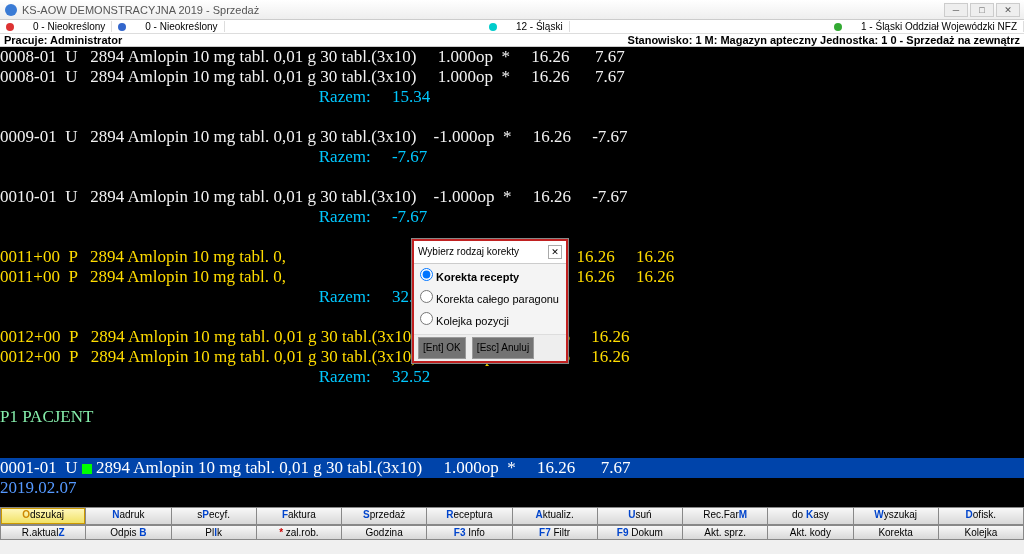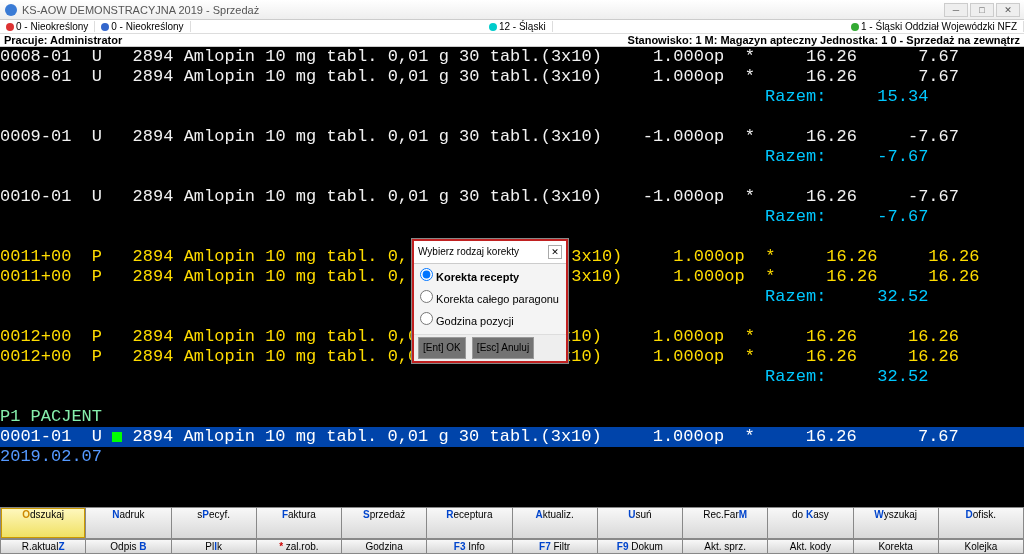--- a/index.html
+++ b/index.html
@@ -5,49 +5,49 @@
   * { margin: 0; padding: 0; box-sizing: border-box; }
   body { font-family: "Segoe UI", Tahoma, sans-serif; font-size: 11px; background: #f0f0f0; width: 1024px; height: 554px; overflow: hidden; }
 
   .titlebar { height: 20px; background: linear-gradient(#fff, #eee); display: flex; align-items: center; padding: 0 4px; border-bottom: 1px solid #ccc; }
   .titlebar .icon { width: 14px; height: 14px; margin-right: 4px; display:inline-block;}
   .titlebar .title { flex: 1; color: #555; font-size: 11px; }
   .win-btns { display:flex; gap:2px; }
   .win-btn { width: 24px; height: 14px; background:#eee; border:1px solid #ccc; display:flex;align-items:center;justify-content:center; font-size:9px; color:#555;}
 
   .infobar { height: 14px; background: #fff; display:flex; align-items:center; font-size:10px; border-bottom:1px solid #ddd; }
-  .infobar .cell { padding:0 6px; border-right:1px solid #ddd; display:flex; align-items:center; gap:2px;}
+  .infobar .cell { padding:0 6px; border-right:1px solid #ddd; display:flex; align-items:center; gap:19px;}
   .infobar .dot { width:8px;height:8px;border-radius:50%; display:inline-block;}
   .dot-red{background:#d33;} .dot-blue{background:#36c;} .dot-cyan{background:#0cc;} .dot-green{background:#3a3;}
   .infobar .spacer{flex:1;}
   .statusline { height:13px; background:#fff; font-size:11px; display:flex; border-bottom:1px solid #ccc;}
   .statusline .left{padding:0 4px; font-weight:bold;}
   .statusline .right{margin-left:auto; padding:0 4px; font-weight:bold;}
 
   .term { background:#000; height: 460px; font-family: Consolas, "Courier New", monospace; font-size:17px; line-height:20px; padding:0; overflow:hidden; position:relative;}
-  .row { white-space:pre; }
+  .row { white-space:pre;font-family:Liberation Serif, serif; }
   .white { color:#f2f2f2; }
   .yellow { color:#ffdc00; }
   .cyan { color:#00c8ff; }
   .magenta { color:#86efac; }
   .blue-txt { color:#5599ff; }
   .dimdash { color:#555; }
 
-  .sel-row { background:#0044aa; display:inline-block; width:100%;}
+  .sel-row { background:#0044aa; display:inline-block; width:100%;margin-top:31px;}
   .green-sq { display:inline-block; width:10px; height:10px; background:#00ff00; vertical-align:middle;}
 
   .dialog { position:absolute; top:192px; left:412px; width:156px; background:#f4f4f4; border:2px solid #c02020; box-shadow:0 0 0 1px #888; font-family:"Segoe UI",sans-serif; font-size:11px; color:#000;}
   .dialog .dlg-title { background:#fff; border-bottom:1px solid #ccc; padding:1px 4px; display:flex; align-items:center; font-size:10px;}
   .dialog .dlg-title .x { margin-left:auto; width:14px; height:14px; border:1px solid #aaa; text-align:center; line-height:12px; font-size:9px;}
   .dialog .opts { padding:2px 6px;}
   .dialog label { display:block; padding:1px 0; font-size:11px;}
   .dialog .btns { padding:2px 4px; border-top:1px solid #ddd; background:#eee;}
   .dialog .btn { display:inline-block; border:1px solid #999; background:#737373; padding:0 4px; font-size:10px; margin-right:3px;}
 
-  .fkeys { display:flex; height:32px;}
+  .fkeys { display:flex; height:18px;}
   .fkeys2 { display:flex; height:15px;}
   .fkey { flex:1; border:1px solid #888; background:linear-gradient(#f8f8f8,#d8d8d8); text-align:center; font-size:10px; line-height:13px; border-right:none; overflow:hidden; white-space:nowrap;}
   .fkey:last-child{border-right:1px solid #888;}
   .fkey .hl { color:#cc8800; font-weight:bold;}
   .fkey .hl-b { color:#0044cc; font-weight:bold;}
   .fkey.sel { background:linear-gradient(#fff8c0,#f0e060); box-shadow: inset 0 0 0 1px #cc9900;}
   .fkey.star::before{content:"* "; color:#cc0000; font-weight:bold;}
 </style>
 </head>
 <body>
@@ -116,21 +116,21 @@
   <div class="row blue-txt">2019.02.07</div>
 
   <div class="dialog">
     <div class="dlg-title">
       <span>Wybierz rodzaj korekty</span>
       <span class="x">✕</span>
     </div>
     <div class="opts">
       <label><input type="radio" name="k" checked="" style=""> <b><span>Korekta recepty</span></b></label>
       <label><input type="radio" name="k" style=""> <span>Korekta całego paragonu</span></label>
-      <label><input type="radio" name="k" style=""> <span>Godzina pozycji</span></label>
+      <label><input type="radio" name="k" style=""> <span>Kolejka pozycji</span></label>
     </div>
     <div class="btns">
       <span class="btn">[Ent] OK</span>
       <span class="btn">[Esc] Anuluj</span>
     </div>
   </div>
 </div>
 
 <div class="fkeys">
   <div class="fkey sel"><span class="hl">O</span>dszukaj</div>

